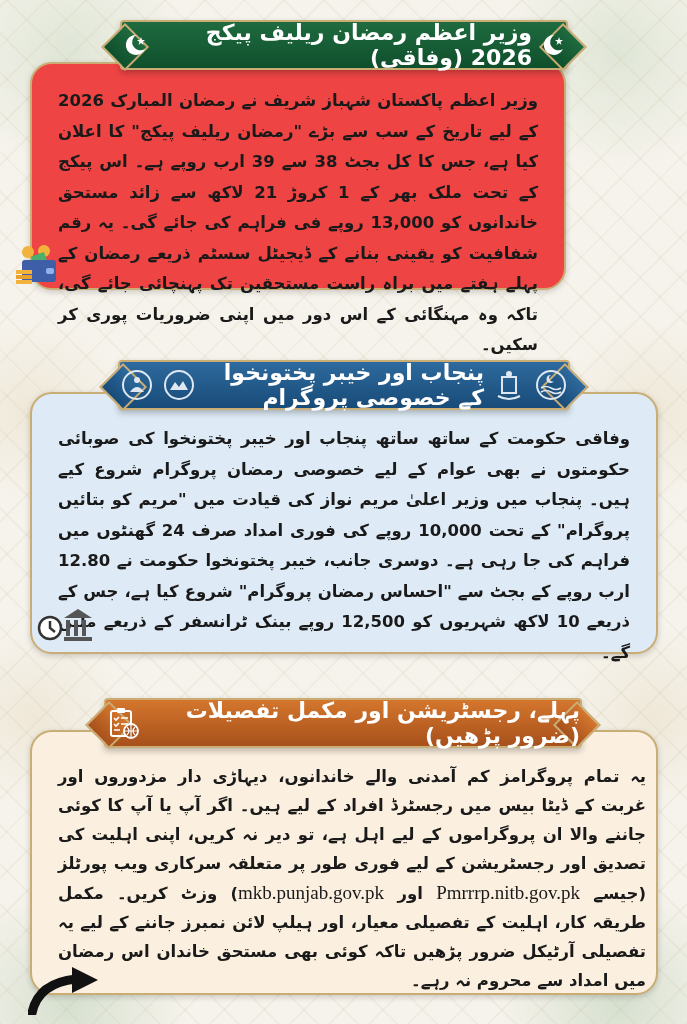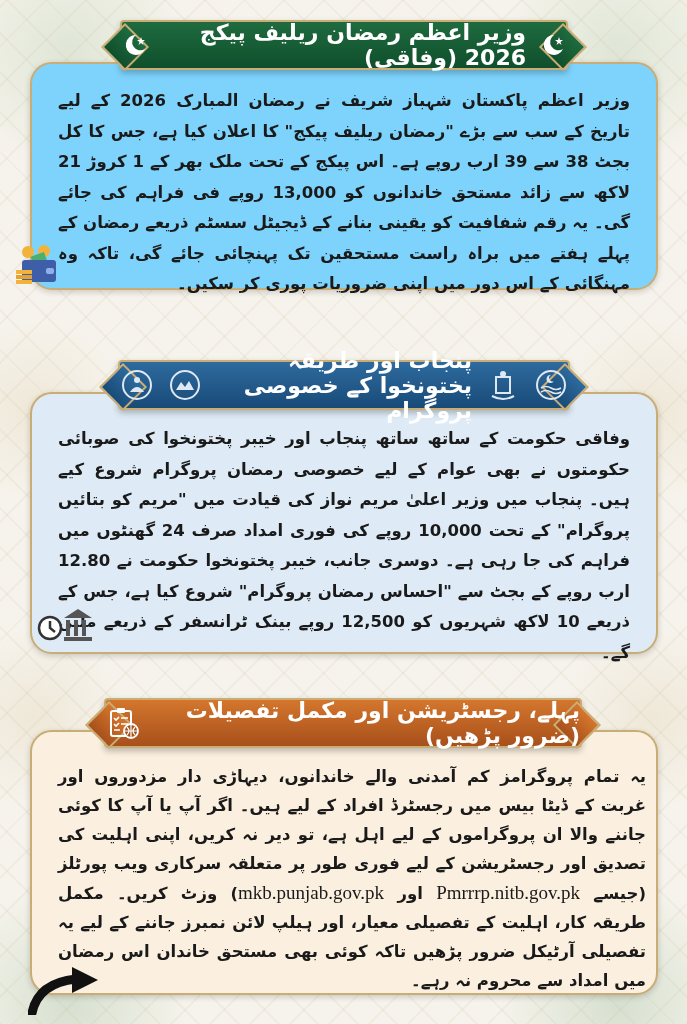--- a/index.html
+++ b/index.html
@@ -30,29 +30,29 @@
     border: 2px solid #c9ad74;
     box-shadow: 0 2px 6px rgba(0,0,0,0.18);
     direction: rtl;
     text-align: justify;
     text-align-last: right;
     font-family: "DejaVu Sans", sans-serif;
     font-weight: bold;
     color: #1a1a1a;
   }
   .card p { font-size: 16.5px; line-height: 30.5px; }
-  .card-green { left: 30px; top: 62px; width: 628px; height: 228px; background: #7dd3fc; padding: 22px 26px 10px 26px; }
+  .card-green { left: 30px; top: 62px; width: 536px; height: 228px; background: #ef4444; padding: 22px 26px 10px 26px; }
   .card-blue { left: 30px; top: 392px; width: 628px; height: 262px; background: #deebf6; padding: 30px 26px 10px 26px; }
   .card-tan { left: 30px; top: 730px; width: 628px; height: 265px; background: #fbefdf; padding: 30px 10px 10px 26px; }
   .card-tan p { line-height: 29px; }
 
   .banner {
     position: absolute;
     height: 50px;
-    display: flex; align-items: center; justify-content: center; gap: 14px;
+    display: flex; align-items: center; justify-content: center; gap: 8px;
     color: #fff;
     font-weight: bold;
     font-size: 22px;
     direction: rtl;
     border: 2px solid #c9ad74;
     border-radius: 4px;
     box-shadow: 0 3px 6px rgba(0,0,0,0.25);
     z-index: 3;
   }
   .banner::before, .banner::after {
@@ -120,21 +120,21 @@
         <path d="M17 7a4 4 0 1 0 3 6a3 3 0 1 1 -3 -6z" fill="#dfe8f2"></path>
       </svg>
   </span>
   <span class="emblem">
     <svg viewBox="0 0 34 34">
         <rect x="10" y="9" width="14" height="16" fill="none" stroke="#dfe8f2" stroke-width="2"></rect>
         <path d="M6 28q11 6 22 0" stroke="#dfe8f2" stroke-width="2" fill="none"></path>
         <circle cx="17" cy="6" r="3" fill="#dfe8f2"></circle>
       </svg>
   </span>
-  <span>پنجاب اور طریقہ پختونخوا کے خصوصی پروگرام</span>
+  <span>پنجاب اور خیبر پختونخوا کے خصوصی پروگرام</span>
   <span class="emblem">
     <svg viewBox="0 0 34 34">
         <circle cx="17" cy="17" r="14" fill="none" stroke="#dfe8f2" stroke-width="2"></circle>
         <path d="M8 22l5 -8l4 5l4 -6l5 9z" fill="#dfe8f2"></path>
       </svg>
   </span>
   <span class="emblem">
     <svg viewBox="0 0 34 34">
         <circle cx="17" cy="17" r="14" fill="none" stroke="#dfe8f2" stroke-width="2"></circle>
         <path d="M10 24q7 -10 14 0z" fill="#dfe8f2"></path>

